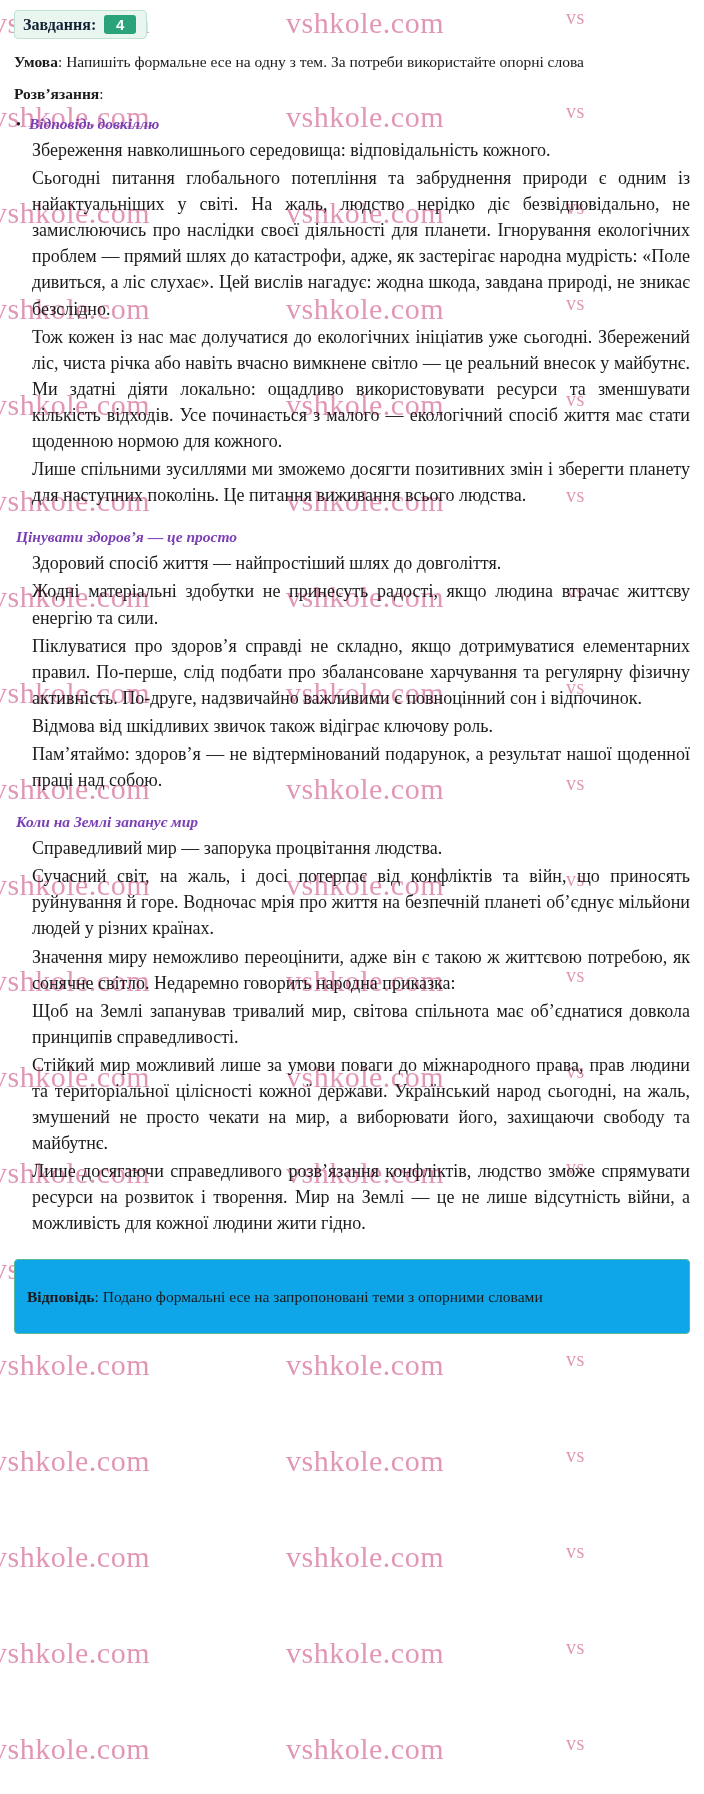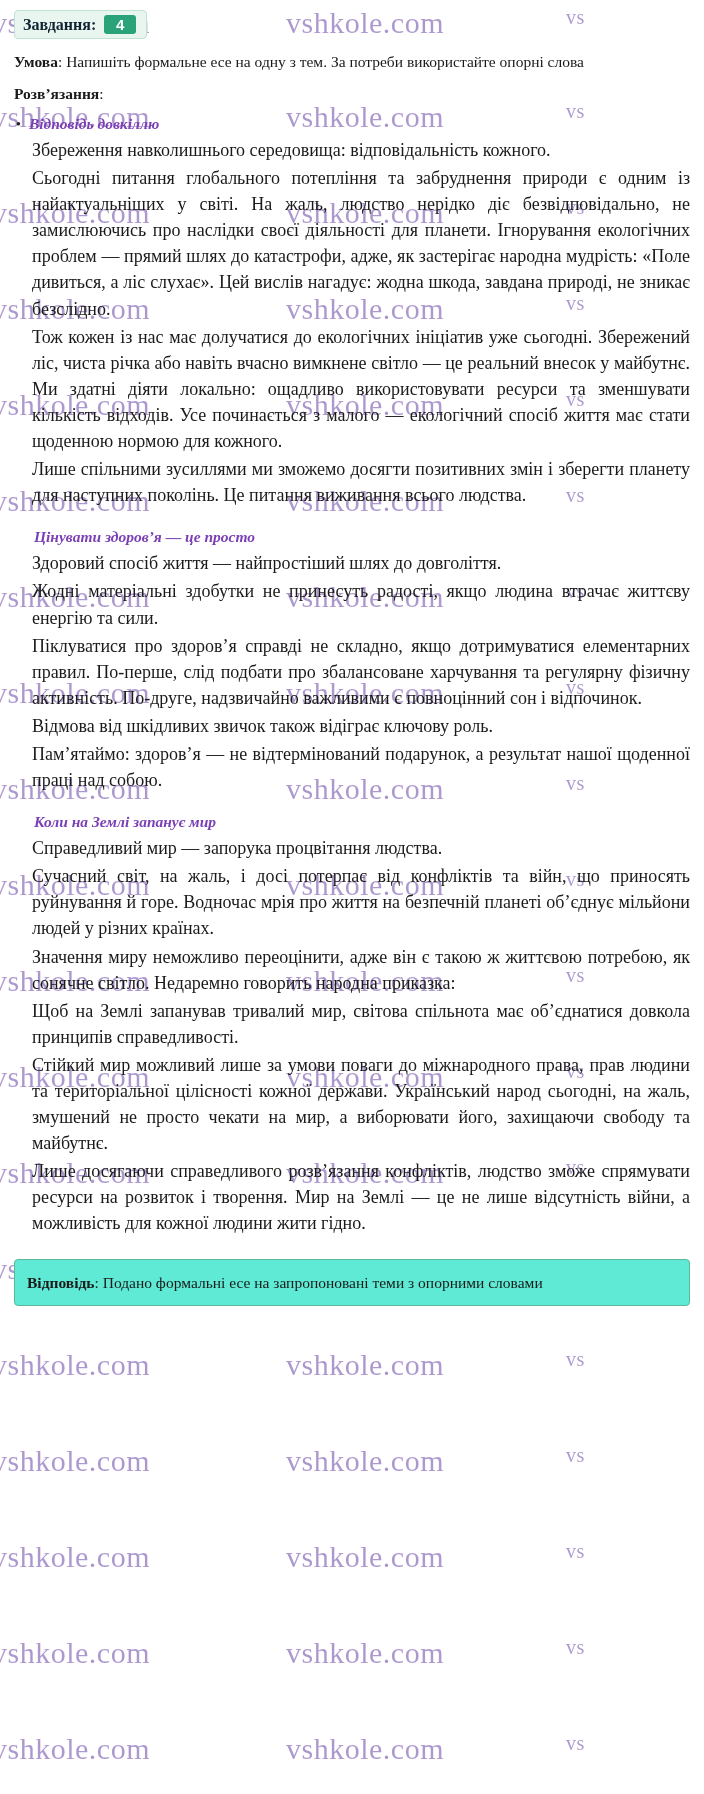--- a/index.html
+++ b/index.html
@@ -29,21 +29,21 @@
     top: 0; left: 0;
     width: 704px;
     height: 1794px;
     z-index: 1;
     pointer-events: none;
     overflow: hidden;
   }
   .wm {
     position: absolute;
     font-family: "Liberation Serif", serif;
-    color: #4c1d95;
+    color: #be185d;
     opacity: 0.45;
     white-space: nowrap;
     letter-spacing: 0.5px;
   }
   .wm.big {
     font-size: 30px;
   }
   .wm.small {
     font-size: 20px;
   }
@@ -97,39 +97,38 @@
     line-height: 1;
     color: #222;
   }
   .topic-title {
     color: #7b3fb5;
     font-style: italic;
     font-weight: bold;
     font-size: 15.5px;
   }
   .topic-title.plain {
-    margin-left: 18px;
   }
   .para {
     font-size: 18px;
     line-height: 1.45;
     margin: 0 0 2px 0;
     padding-left: 18px;
     text-align: justify;
   }
   .section-gap {
     height: 14px;
   }
   
   .answer-box {
     margin-top: 22px;
     border: 1px solid #59b89a;
     border-radius: 4px;
-    background: #5eead4;
-    padding: 12px 12px;
+    background: #0ea5e9;
+    padding: 26px 12px;
     font-size: 15.5px;
     line-height: 1.4;
   }
   .answer-label {
     font-weight: bold;
   }
 </style>
 </head>
 <body>
 

